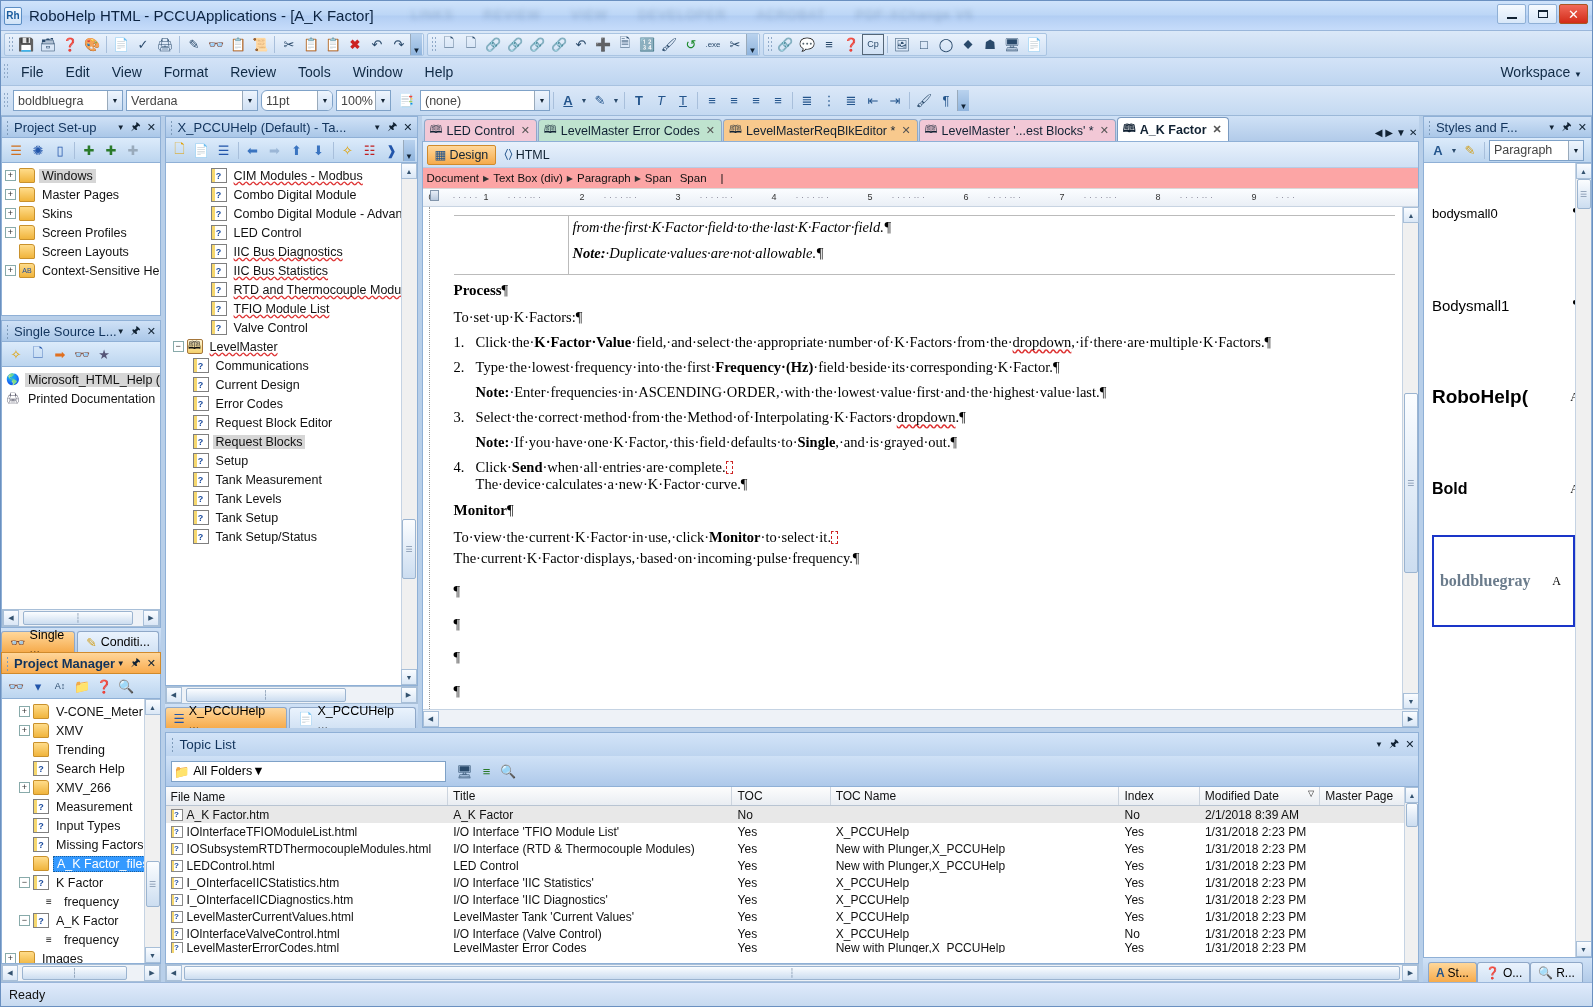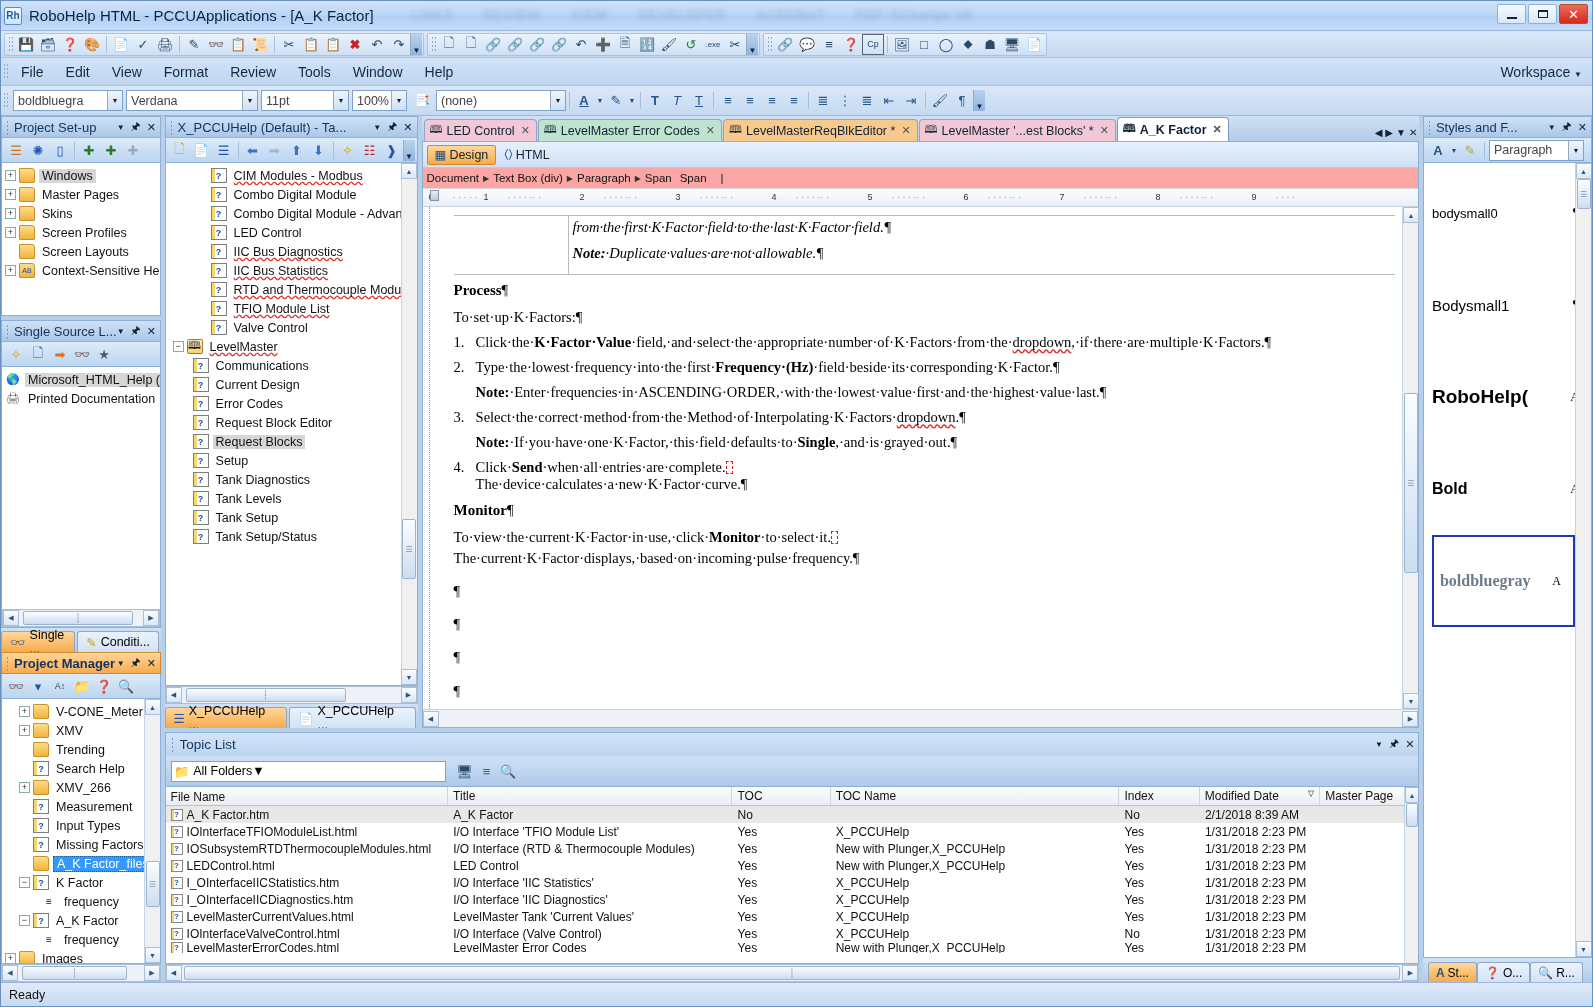--- a/index.html
+++ b/index.html
@@ -414,21 +414,21 @@
   <div class="formatbar">
     <div class="grip"></div>
     <div class="combo" style="width:110px;">
       <span>boldbluegra</span>
       <span class="arrow">▼</span>
     </div>
     <div class="combo" style="width:132px;">
       <span>Verdana</span>
       <span class="arrow">▼</span>
     </div>
-    <div class="combo" style="width:88px;">
+    <div class="combo" style="width:72px;border-radius:6px;">
       <span>11pt</span>
       <span class="arrow">▼</span>
     </div>
     <div class="combo" style="width:55px;">
       <span>100%</span>
       <span class="arrow">▼</span>
     </div>
     <div class="tbtn" style="margin-left:4px;">📑</div>
     <div class="combo" style="width:130px;">
       <span>(none)</span>
@@ -767,21 +767,21 @@
               <div class="tnode" style="padding-left:24px;">
                   <span class="ticon ico-page">?</span>
                   <span class="tlabel sel">Request Blocks</span>
                 </div>
               <div class="tnode" style="padding-left:24px;">
                   <span class="ticon ico-page">?</span>
                   <span class="tlabel">Setup</span>
                 </div>
               <div class="tnode" style="padding-left:24px;">
                   <span class="ticon ico-page">?</span>
-                  <span class="tlabel">Tank Diagnostics</span>
+                  <span class="tlabel">Tank Measurement</span>
                 </div>
               <div class="tnode" style="padding-left:24px;">
                   <span class="ticon ico-page">?</span>
                   <span class="tlabel">Tank Levels</span>
                 </div>
               <div class="tnode" style="padding-left:24px;">
                   <span class="ticon ico-page">?</span>
                   <span class="tlabel">Tank Setup</span>
                 </div>
               <div class="tnode" style="padding-left:24px;">

